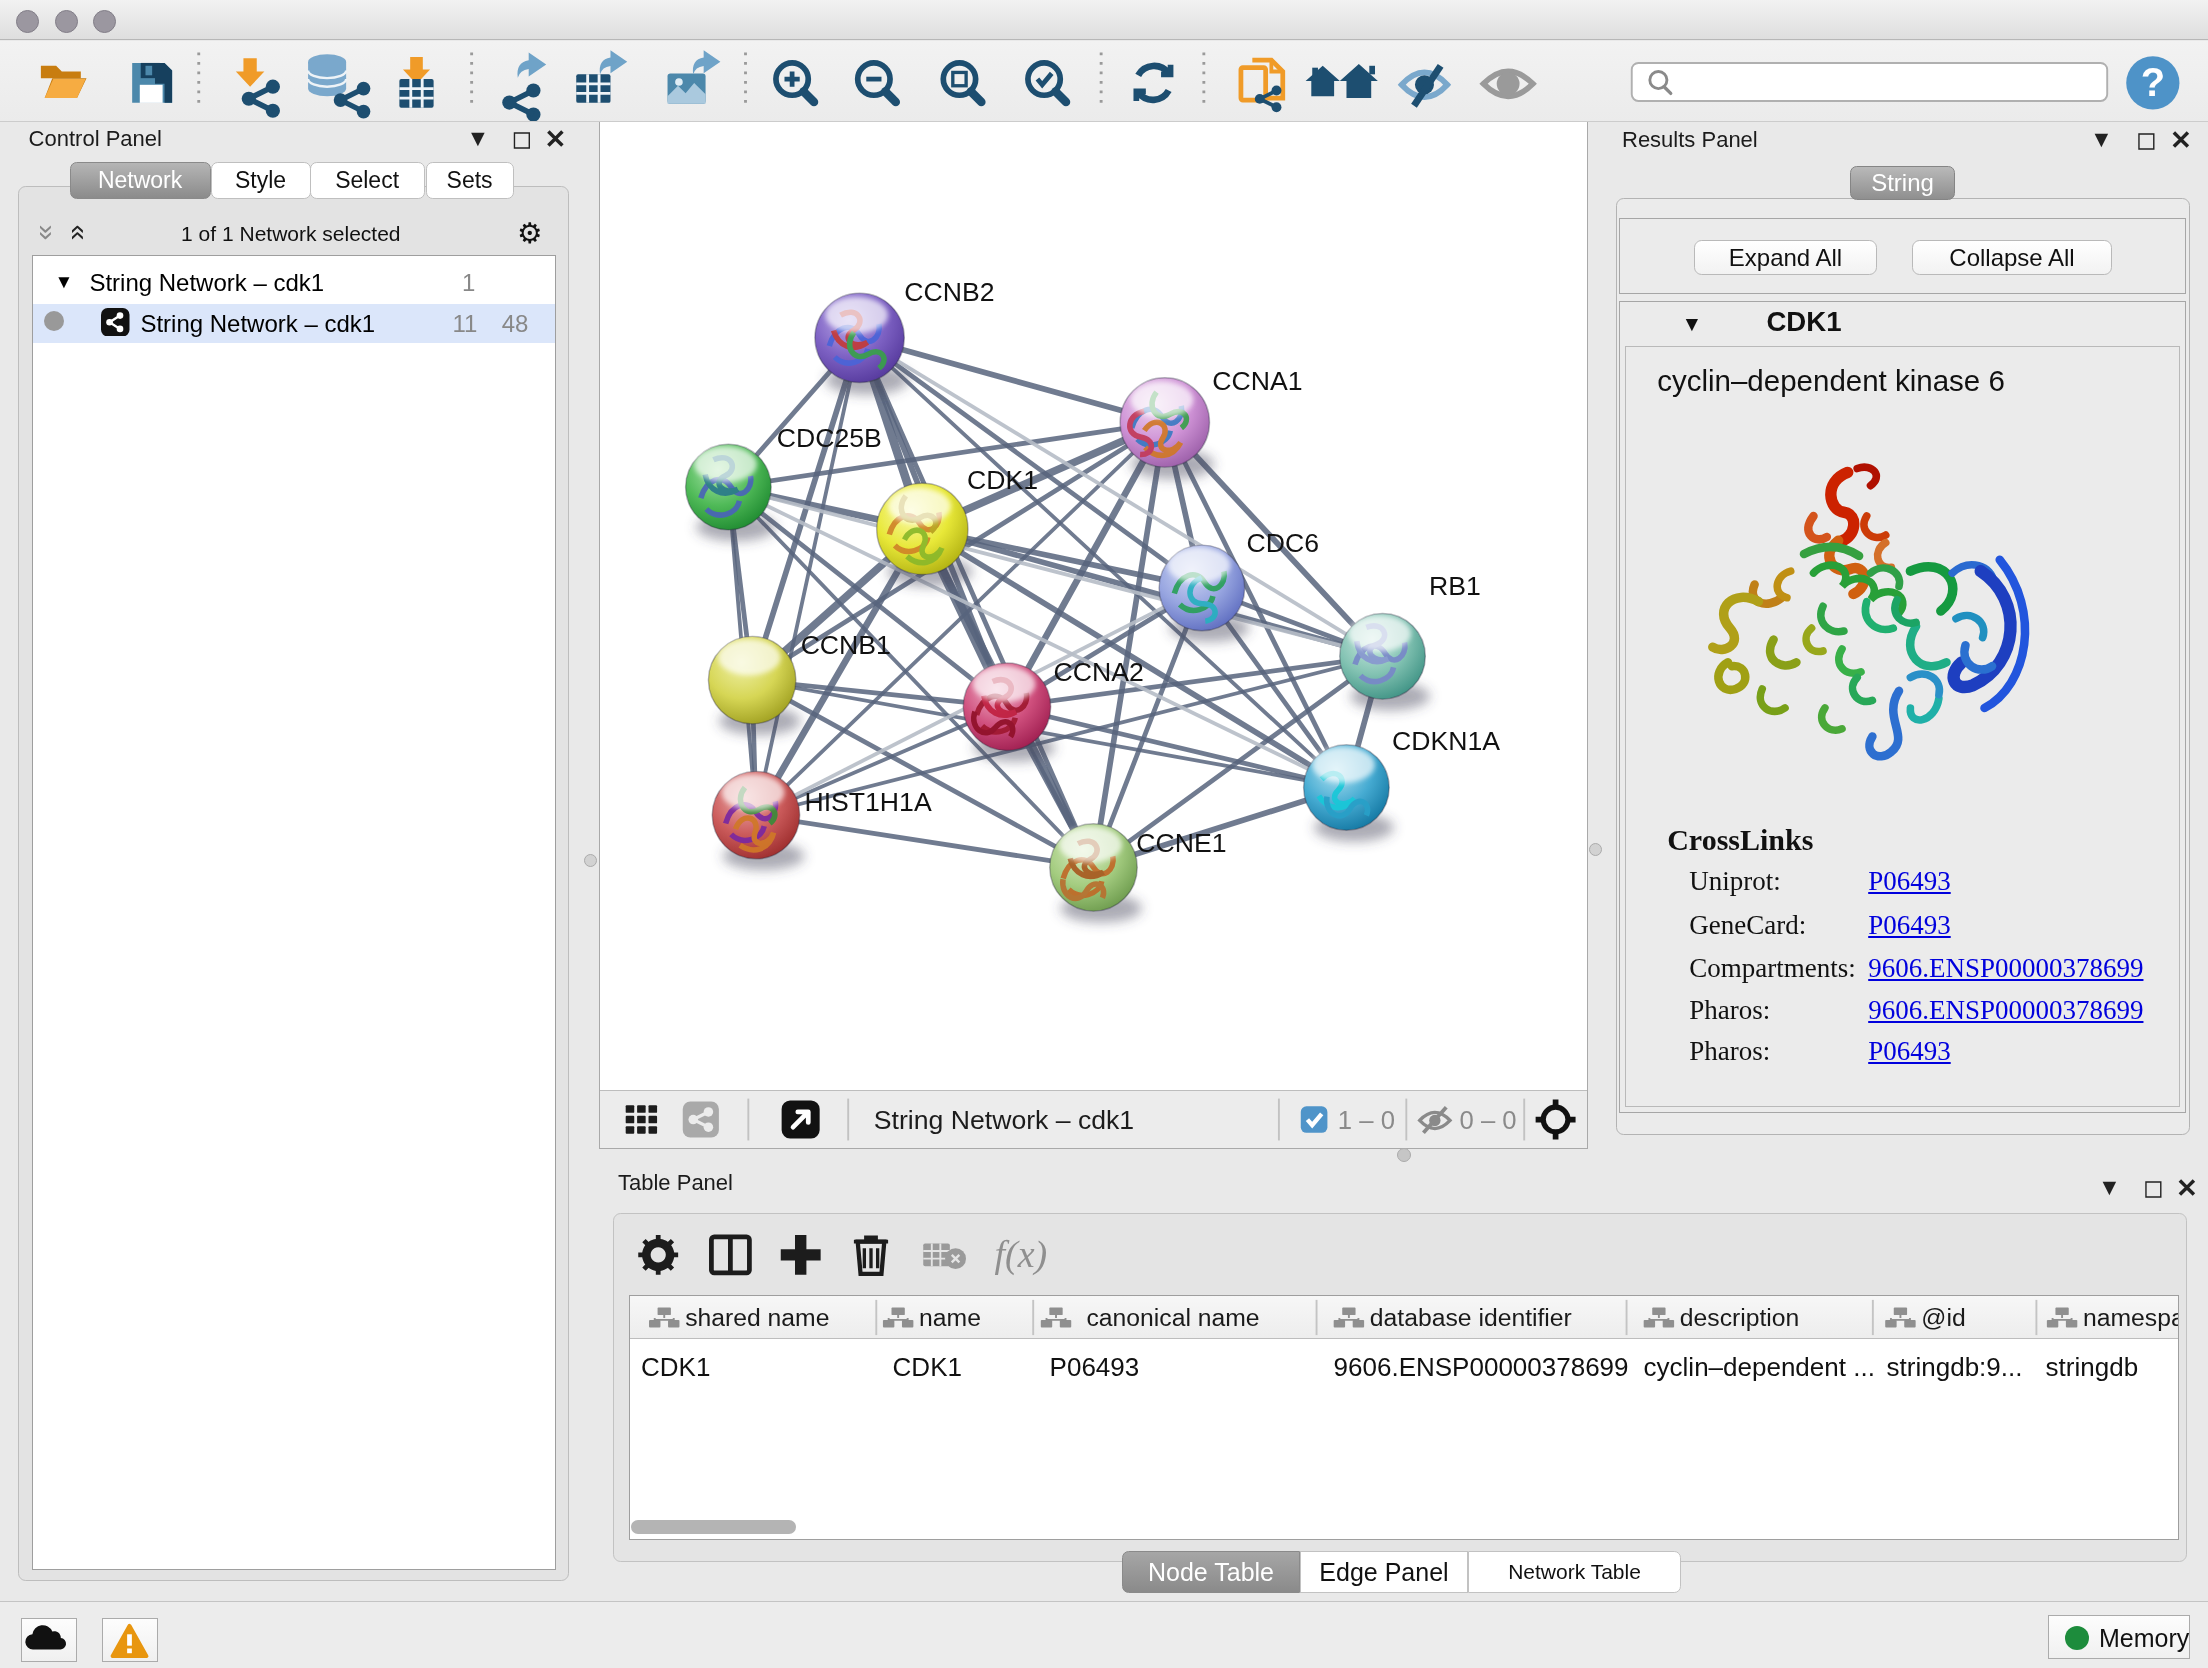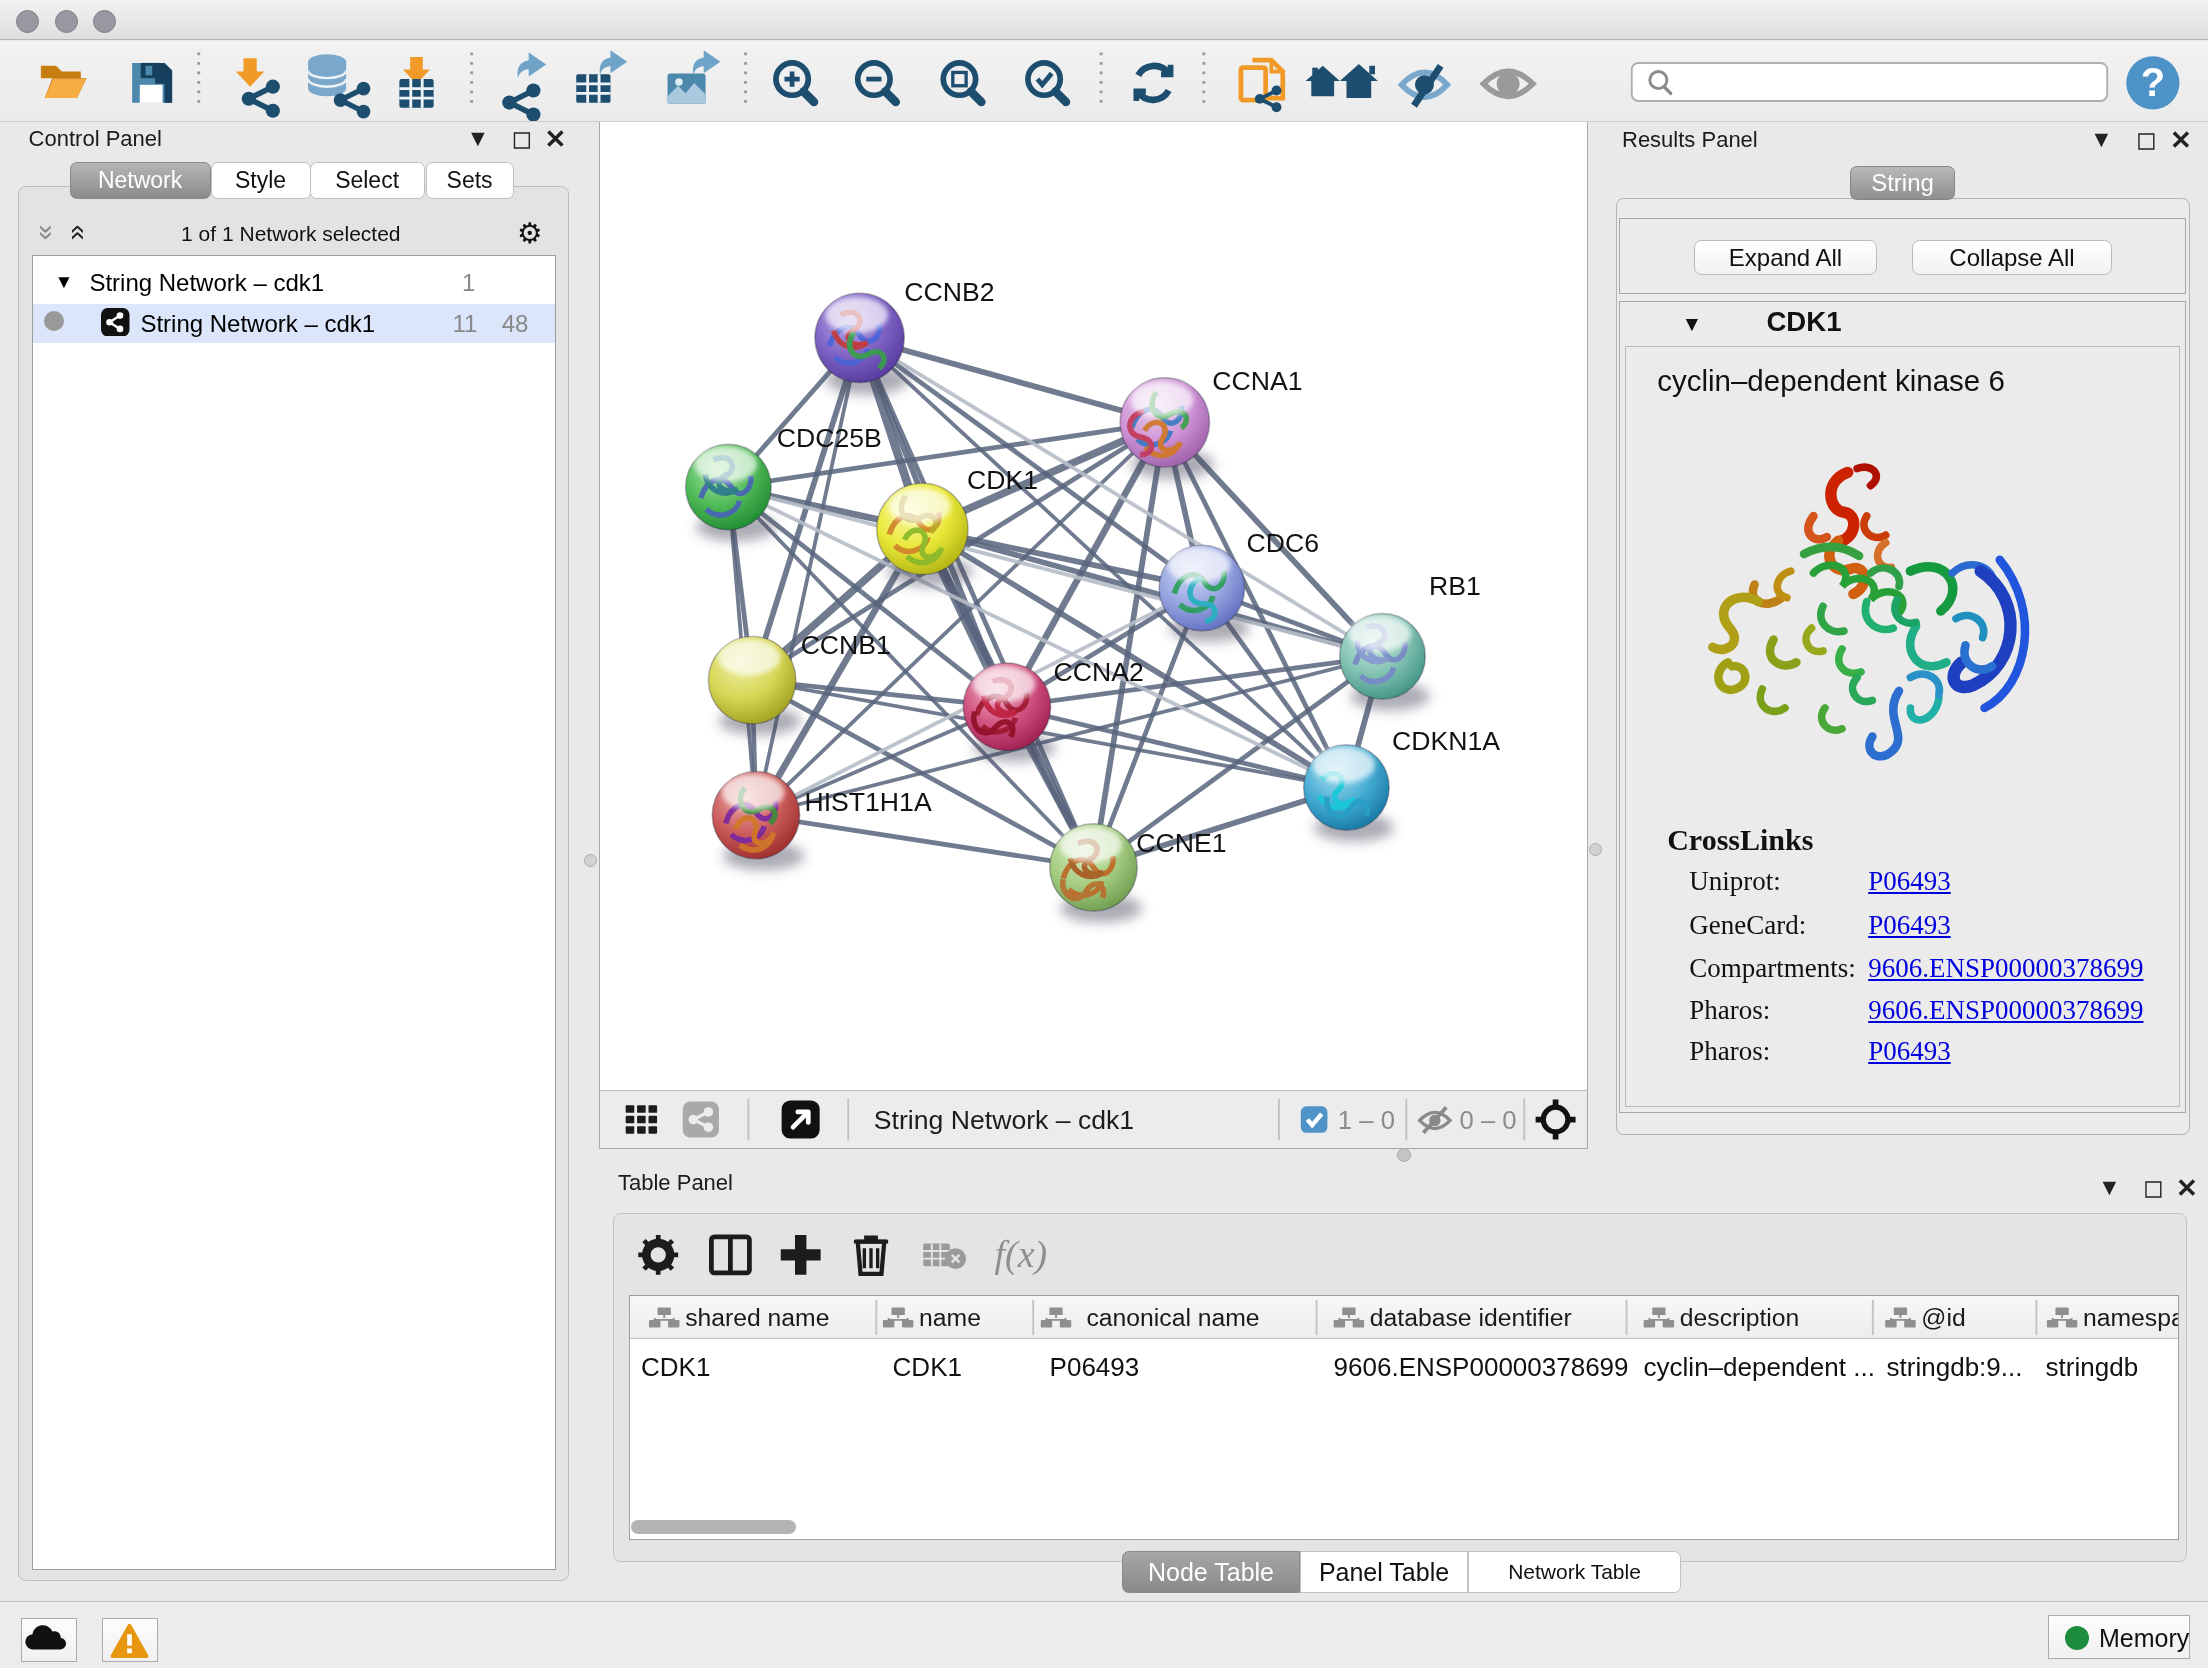--- a/index.html
+++ b/index.html
@@ -733,21 +733,21 @@
         <span style="position:absolute;left:420px;top:13.3px;">P06493</span>
         <span style="position:absolute;left:704px;top:13.3px;">9606.ENSP00000378699</span>
         <span style="position:absolute;left:1014px;top:13.3px;">cyclin–dependent ...</span>
         <span style="position:absolute;left:1257px;top:13.3px;">stringdb:9...</span>
         <span style="position:absolute;left:1416px;top:13.3px;">stringdb</span>
       </div>
       <div style="position:absolute;left:1.9px;top:224px;width:165px;height:14.3px;background:#b4b4b4;border-radius:7.6px;"></div>
     </div>
   </div>
   <div style="position:absolute;left:523px;top:385px;width:178px;height:42px;background:linear-gradient(#a6a6a6,#8a8a8a);border:1px solid #8a8a8a;border-radius:6.7px 0 0 6.7px;color:#fff;font-size:25px;text-align:center;line-height:40px;">Node Table</div>
-  <div style="position:absolute;left:701px;top:385px;width:168px;height:42px;background:#fff;border:1px solid #c2c2c2;color:#111;font-size:25px;text-align:center;line-height:40px;">Panel Table</div>
+  <div style="position:absolute;left:701px;top:385px;width:168px;height:42px;background:#fff;border:1px solid #c2c2c2;color:#111;font-size:25px;text-align:center;line-height:40px;">Edge Panel</div>
   <div style="position:absolute;left:869px;top:385px;width:213px;height:42px;background:#fff;border:1px solid #c2c2c2;border-radius:0 6.7px 6.7px 0;color:#111;font-size:21px;text-align:center;line-height:40px;">Network Table</div>
 </div>
 
 <div class="abs" style="left:1397px;top:1148px;width:14.3px;height:14.3px;border-radius:50%;background:#c6c6c6;border:1px solid #ababab;"></div>
 <div class="abs" style="left:584px;top:854px;width:13.3px;height:13.3px;border-radius:50%;background:#d2d2d2;border:1px solid #ababab;"></div>
 <div class="abs" style="left:1589px;top:843px;width:13.3px;height:13.3px;border-radius:50%;background:#d2d2d2;border:1px solid #ababab;"></div>
 
 <div class="abs" id="statusbar">
   <div class="sbtn" style="left:21px;">
     <svg width="53" height="41" viewBox="0 0 56 43">

